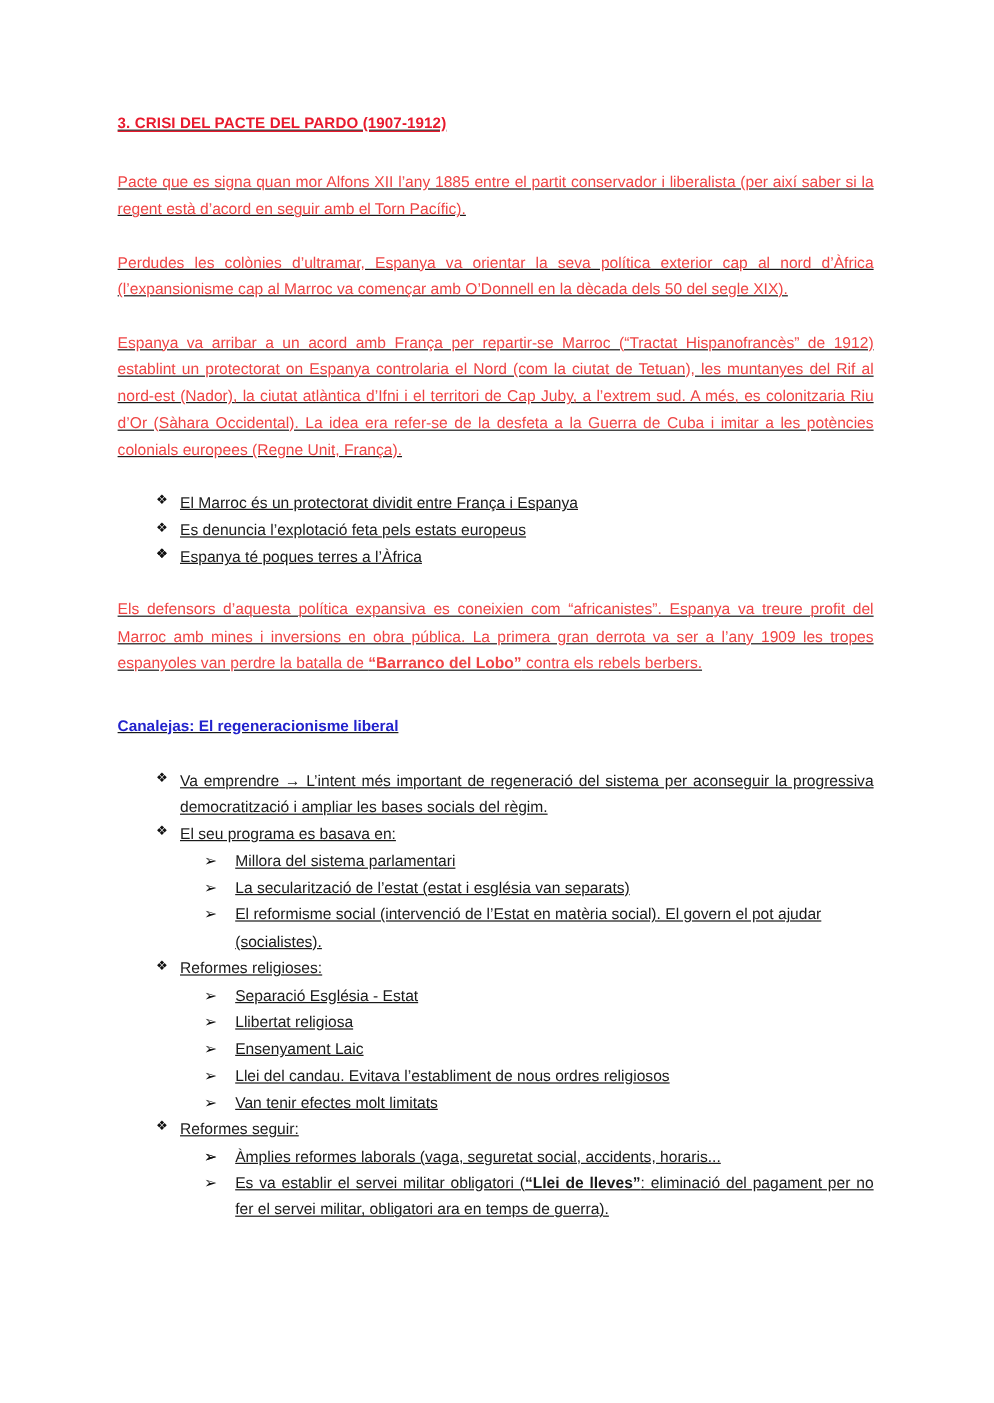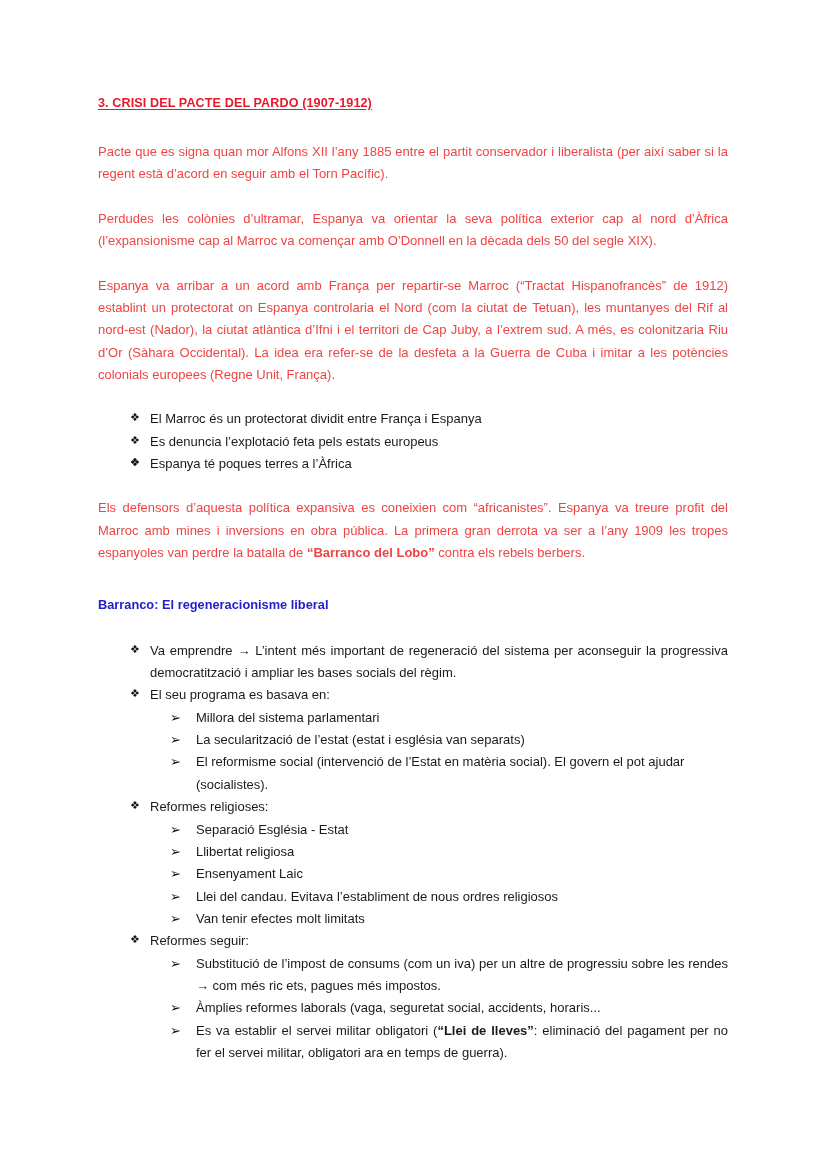--- a/index.html
+++ b/index.html
@@ -15,20 +15,21 @@
     color: #1a1a1a;
     overflow: hidden;
   }
   .page {
     position: relative;
     width: 828px;
     height: 1060px;
     background: #ffffff;
     box-sizing: border-box;
     padding: 96px 100px 16px 98px;
+    text-decoration: underline;
   }
   .content {
     width: 630px;
   }
 
   
   .doc-title {
     font-size: 12.6px;
     font-weight: bold;
     color: #e8192c;
@@ -131,21 +132,21 @@
       <li class="li lvl1">
         <span class="mk">❖</span>
         <span>Espanya té poques terres a l’Àfrica</span>
       </li>
     </ul>
 
     <p class="para gap">
       <span>Els defensors d’aquesta política expansiva es coneixien com “africanistes”. Espanya va treure profit del Marroc amb mines i inversions en obra pública. La primera gran derrota va ser a l’any 1909 les tropes espanyoles van perdre la batalla de </span><b>“Barranco del Lobo”</b><span> contra els rebels berbers.</span>
     </p>
 
-    <div class="blue-head">Barranco: El regeneracionisme liberal</div>
+    <div class="blue-head">Canalejas: El regeneracionisme liberal</div>
 
     <ul class="list">
 
       <li class="li lvl1 just">
         <span class="mk">❖</span>
         <span>Va emprendre → L’intent més important de regeneració del sistema per aconseguir la progressiva democratització i ampliar les bases socials del règim.</span>
       </li>
 
       <li class="li lvl1">
         <span class="mk">❖</span>
@@ -191,21 +192,20 @@
         <span>Van tenir efectes molt limitats</span>
       </li>
 
       <li class="li lvl1">
         <span class="mk">❖</span>
         <span>Reformes seguir:</span>
       </li>
 
       <li class="li lvl2 just">
         <span class="mk">➢</span>
-        <span>Substitució de l’impost de consums (com un iva)  per un altre de progressiu sobre les rendes → com més ric ets, pagues més impostos.</span>
       </li>
       <li class="li lvl2">
         <span class="mk">➢</span>
         <span>Àmplies reformes laborals (vaga, seguretat social, accidents, horaris...</span>
       </li>
       <li class="li lvl2 just">
         <span class="mk">➢</span>
         <span>Es va establir el servei militar obligatori (</span><b>“Llei de lleves”</b><span>: eliminació del pagament per no fer el servei militar, obligatori ara en temps de guerra).</span>
       </li>
 

